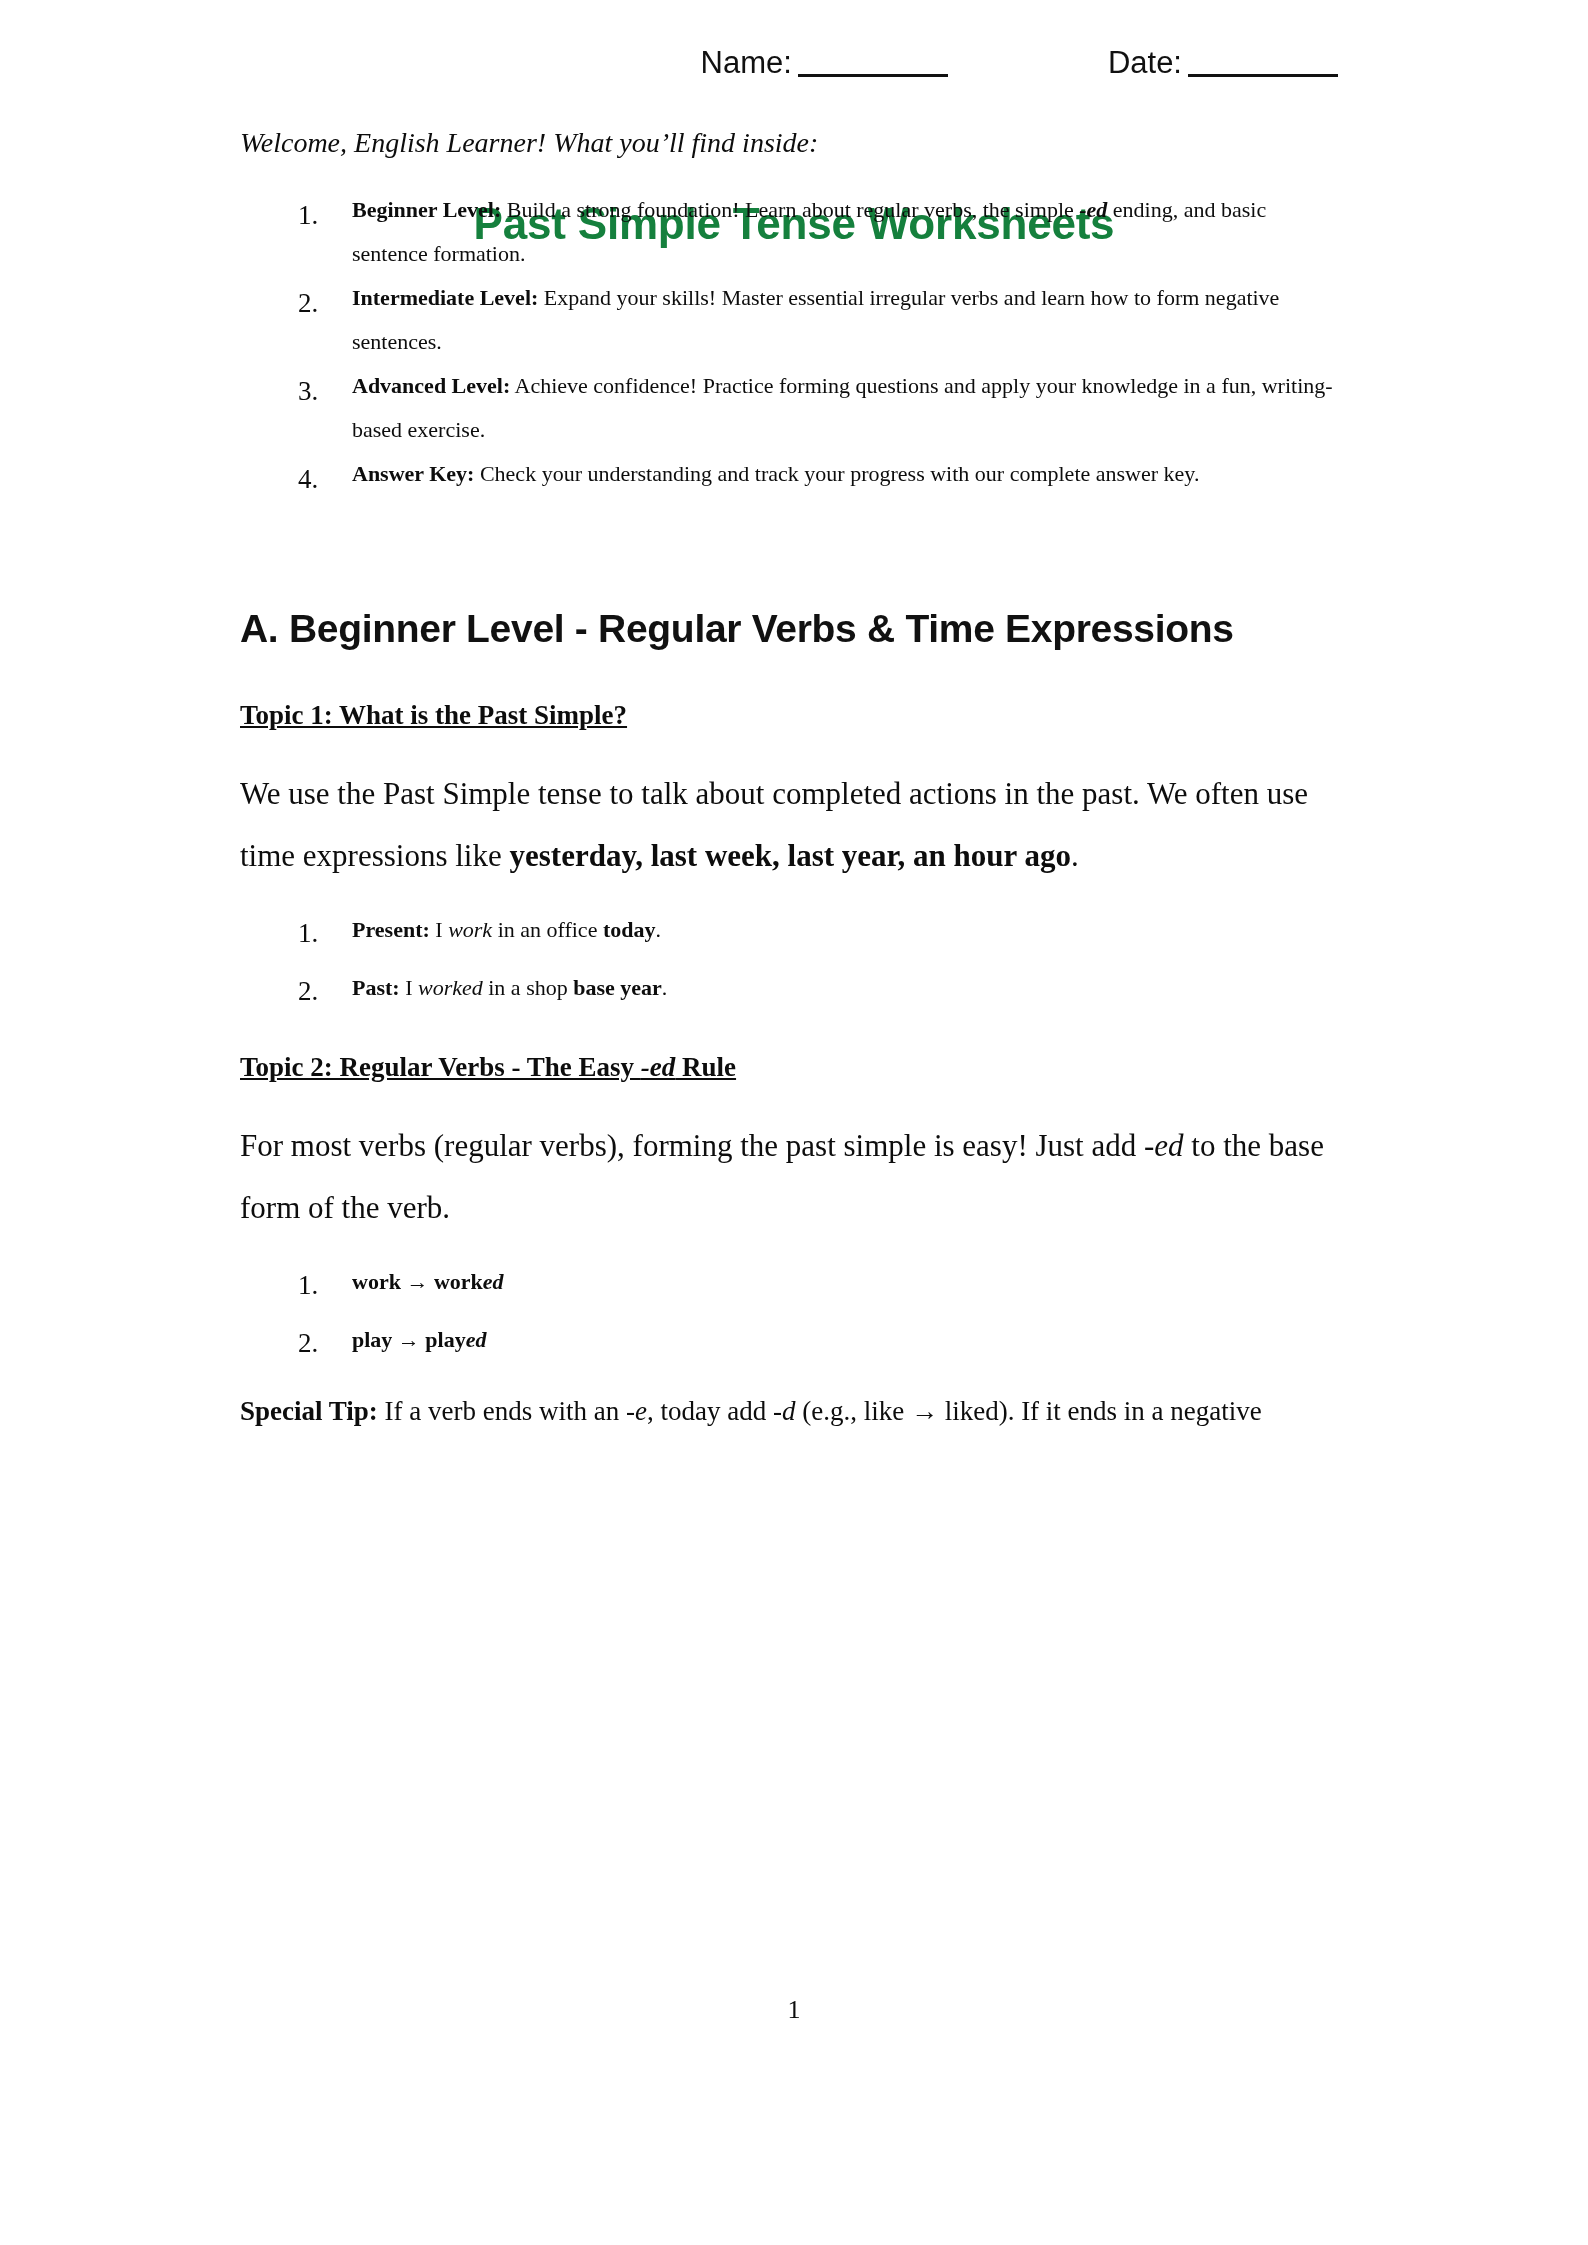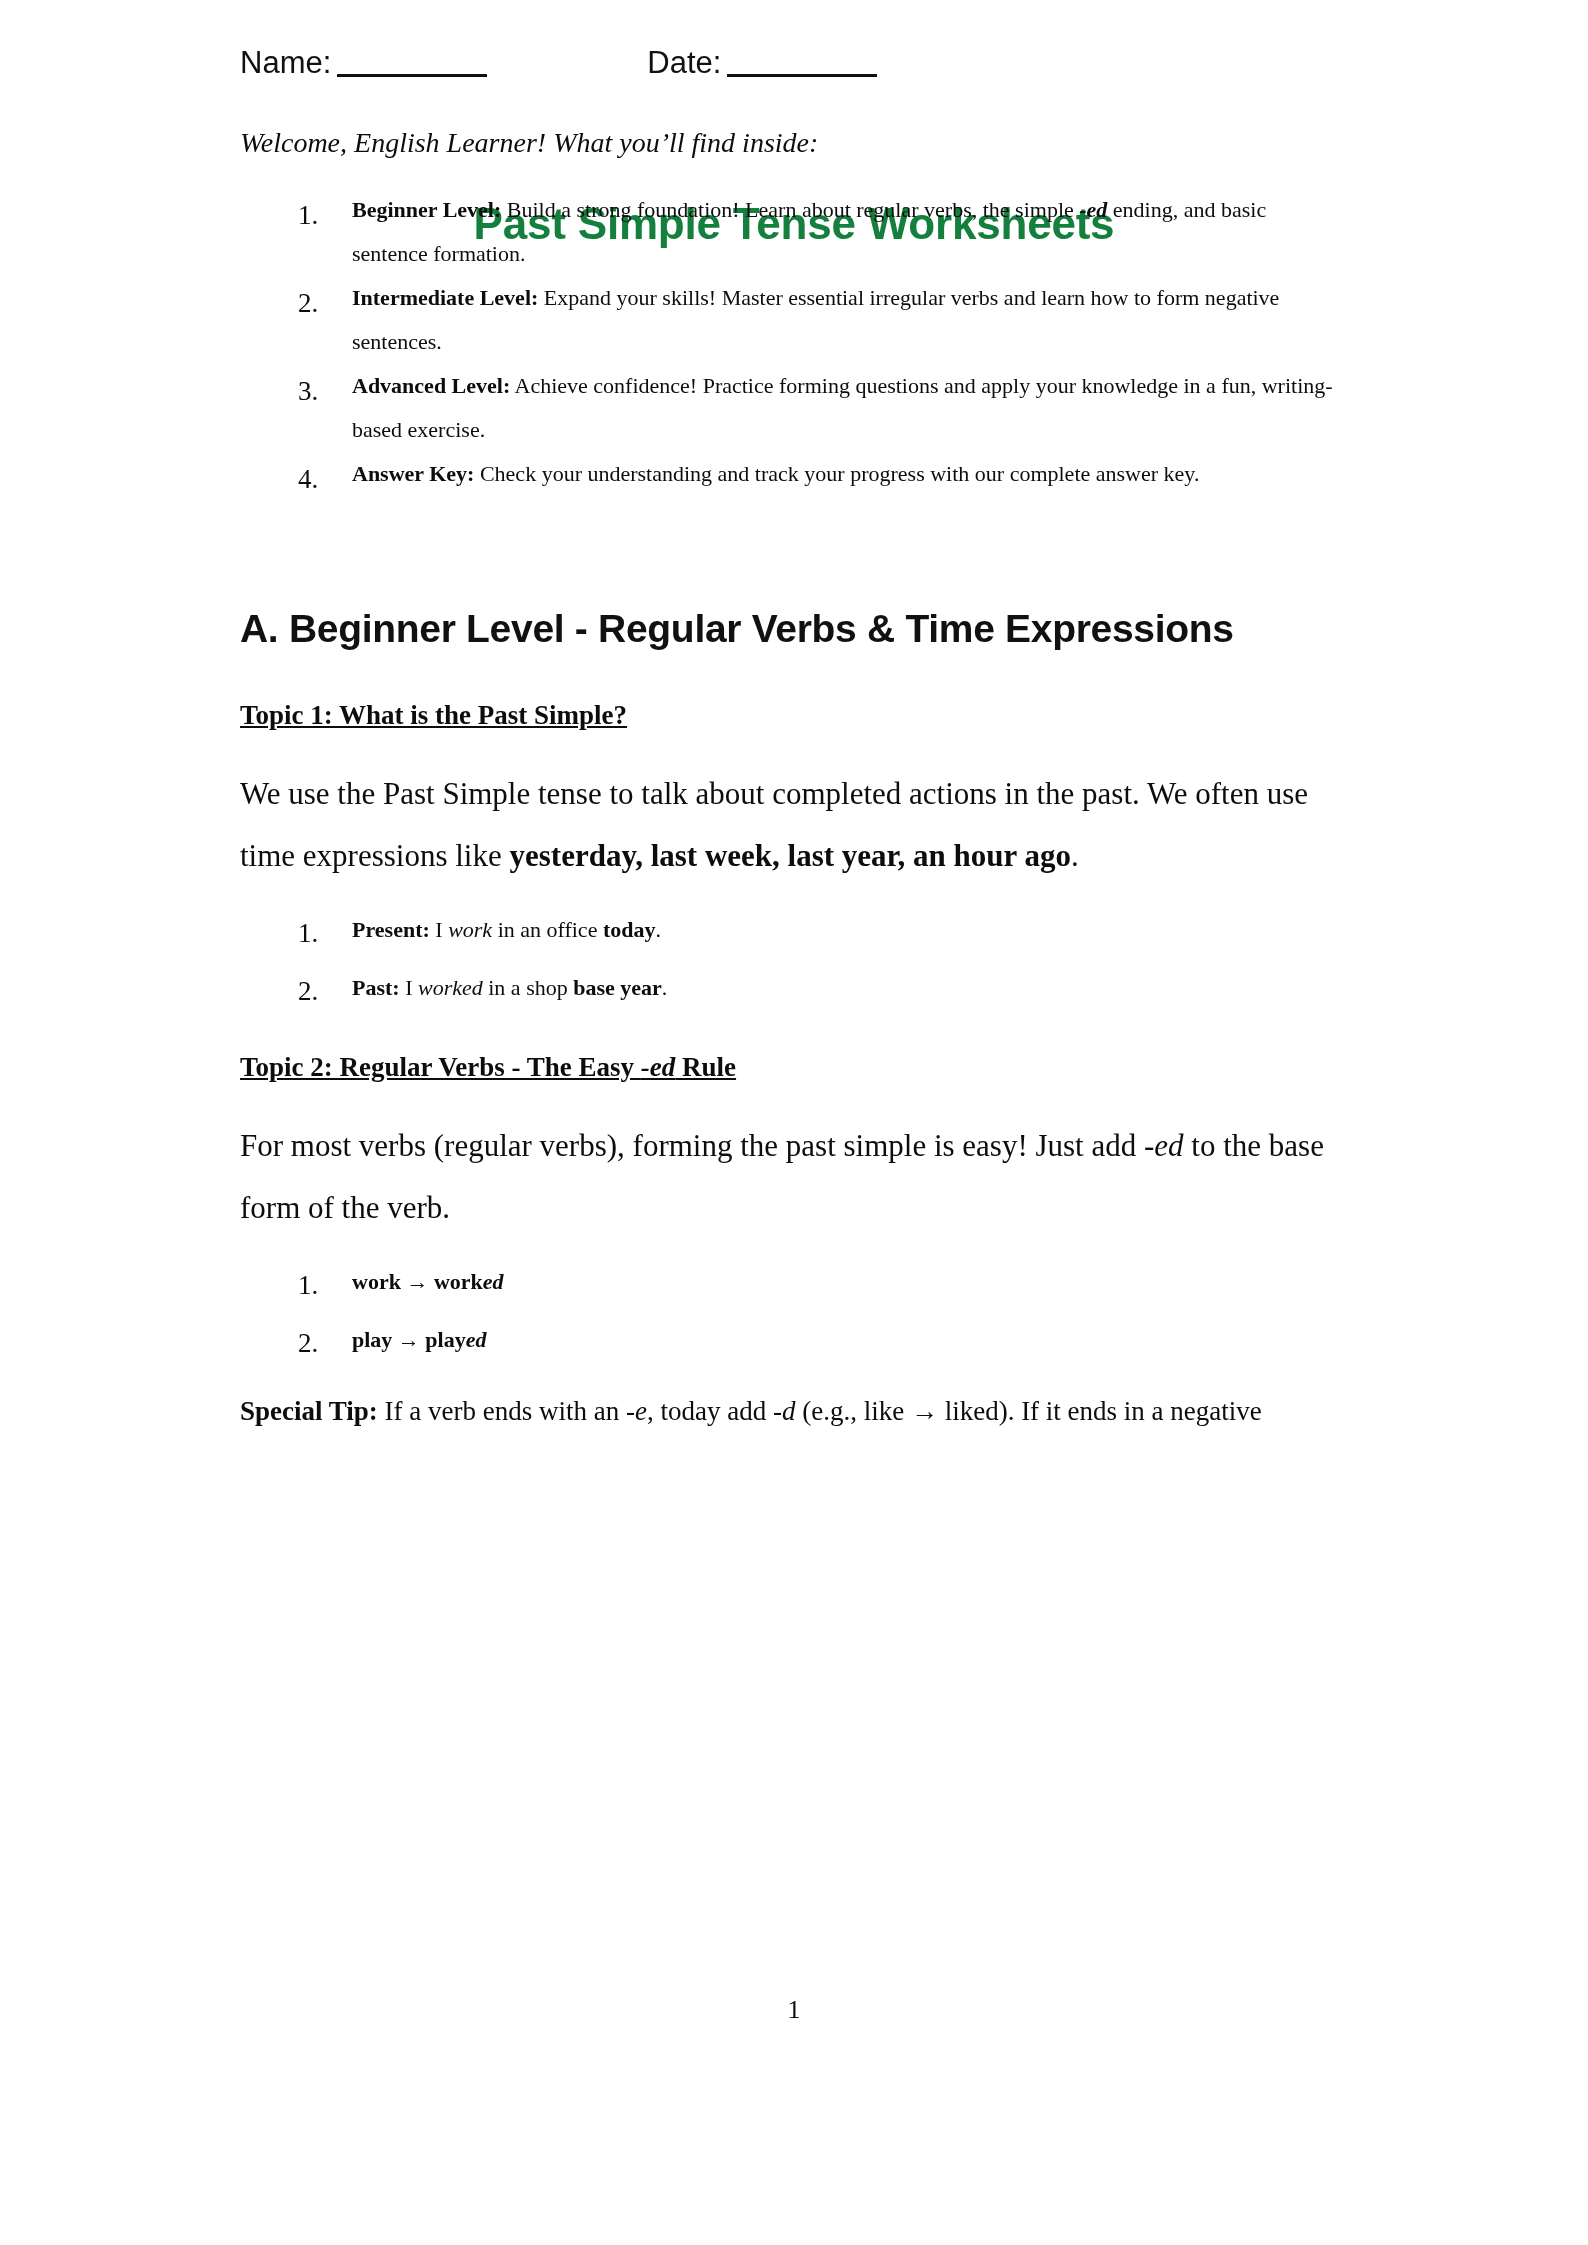--- a/index.html
+++ b/index.html
@@ -37,20 +37,21 @@
   }
 
   
   .namedate-row {
     margin-top: 44px;
     font-family: "Liberation Sans", "DejaVu Sans", sans-serif;
     font-size: 31px;
     line-height: 1.25;
     color: #111111;
     white-space: pre;
+    text-align: right;
   }
   .namedate-row .gap { display: inline-block; width: 160px; }
   .rule {
     display: inline-block;
     width: 150px;
     border-bottom: 3px solid #111111;
     vertical-align: -4px;
     margin-left: 6px;
   }
 

